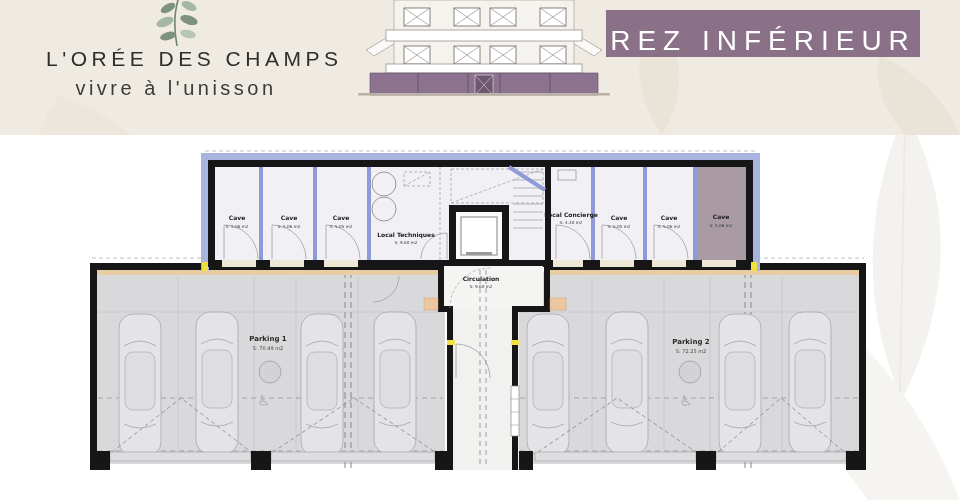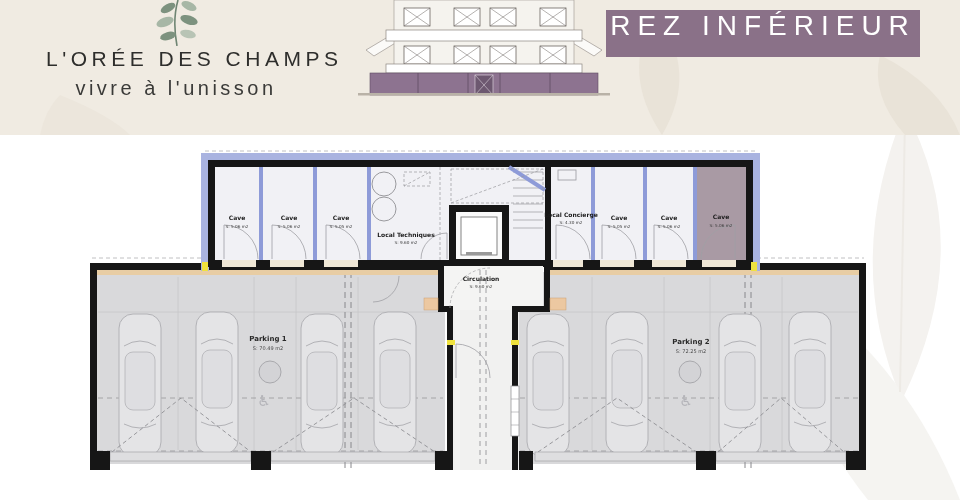--- a/index.html
+++ b/index.html
@@ -7,21 +7,21 @@
         font-family:"Liberation Sans", sans-serif;}
   
   .header{position:absolute;left:0;top:0;width:960px;height:135px;background:#f0ebe2;z-index:2;}
   .header-watermark{position:absolute;left:0;top:0;width:960px;height:135px;}
   .logo{position:absolute;left:28px;top:0;width:296px;text-align:center;}
   .logo-sprig{display:block;margin:0 auto;}
   .logo-title{font-size:21px;letter-spacing:4.5px;color:#2e2e2c;font-weight:500;margin-top:1px;white-space:nowrap;margin-left:18px;}
   .logo-sub{font-size:20px;letter-spacing:3.5px;color:#3a3a38;margin-top:6px;white-space:nowrap;}
   .elevation{position:absolute;left:358px;top:0;width:252px;height:104px;}
   .banner{position:absolute;left:606px;top:10px;width:314px;height:47px;background:#8a7188;
-          color:#ffffff;display:flex;align-items:flex-start;justify-content:center;
+          color:#ffffff;display:flex;align-items:flex-end;justify-content:center;
           font-size:28px;letter-spacing:7px;font-weight:400;white-space:nowrap;}
   
   .plan-svg{position:absolute;left:0;top:0;width:960px;height:500px;z-index:1;}
   text.rn{font-family:"DejaVu Sans",sans-serif;font-size:6px;font-weight:bold;fill:#1c1c1c;text-anchor:middle;}
   text.ra{font-family:"DejaVu Sans",sans-serif;font-size:4.2px;fill:#3a3a3a;text-anchor:middle;}
   text.pn{font-family:"DejaVu Sans",sans-serif;font-size:7px;font-weight:bold;fill:#2a2a2a;text-anchor:middle;}
   text.pa{font-family:"DejaVu Sans",sans-serif;font-size:5px;fill:#4a4a4a;text-anchor:middle;}
   text.hc{font-family:"DejaVu Sans",sans-serif;font-size:15px;fill:#b4b4b9;text-anchor:middle;}
 </style>
 </head>

